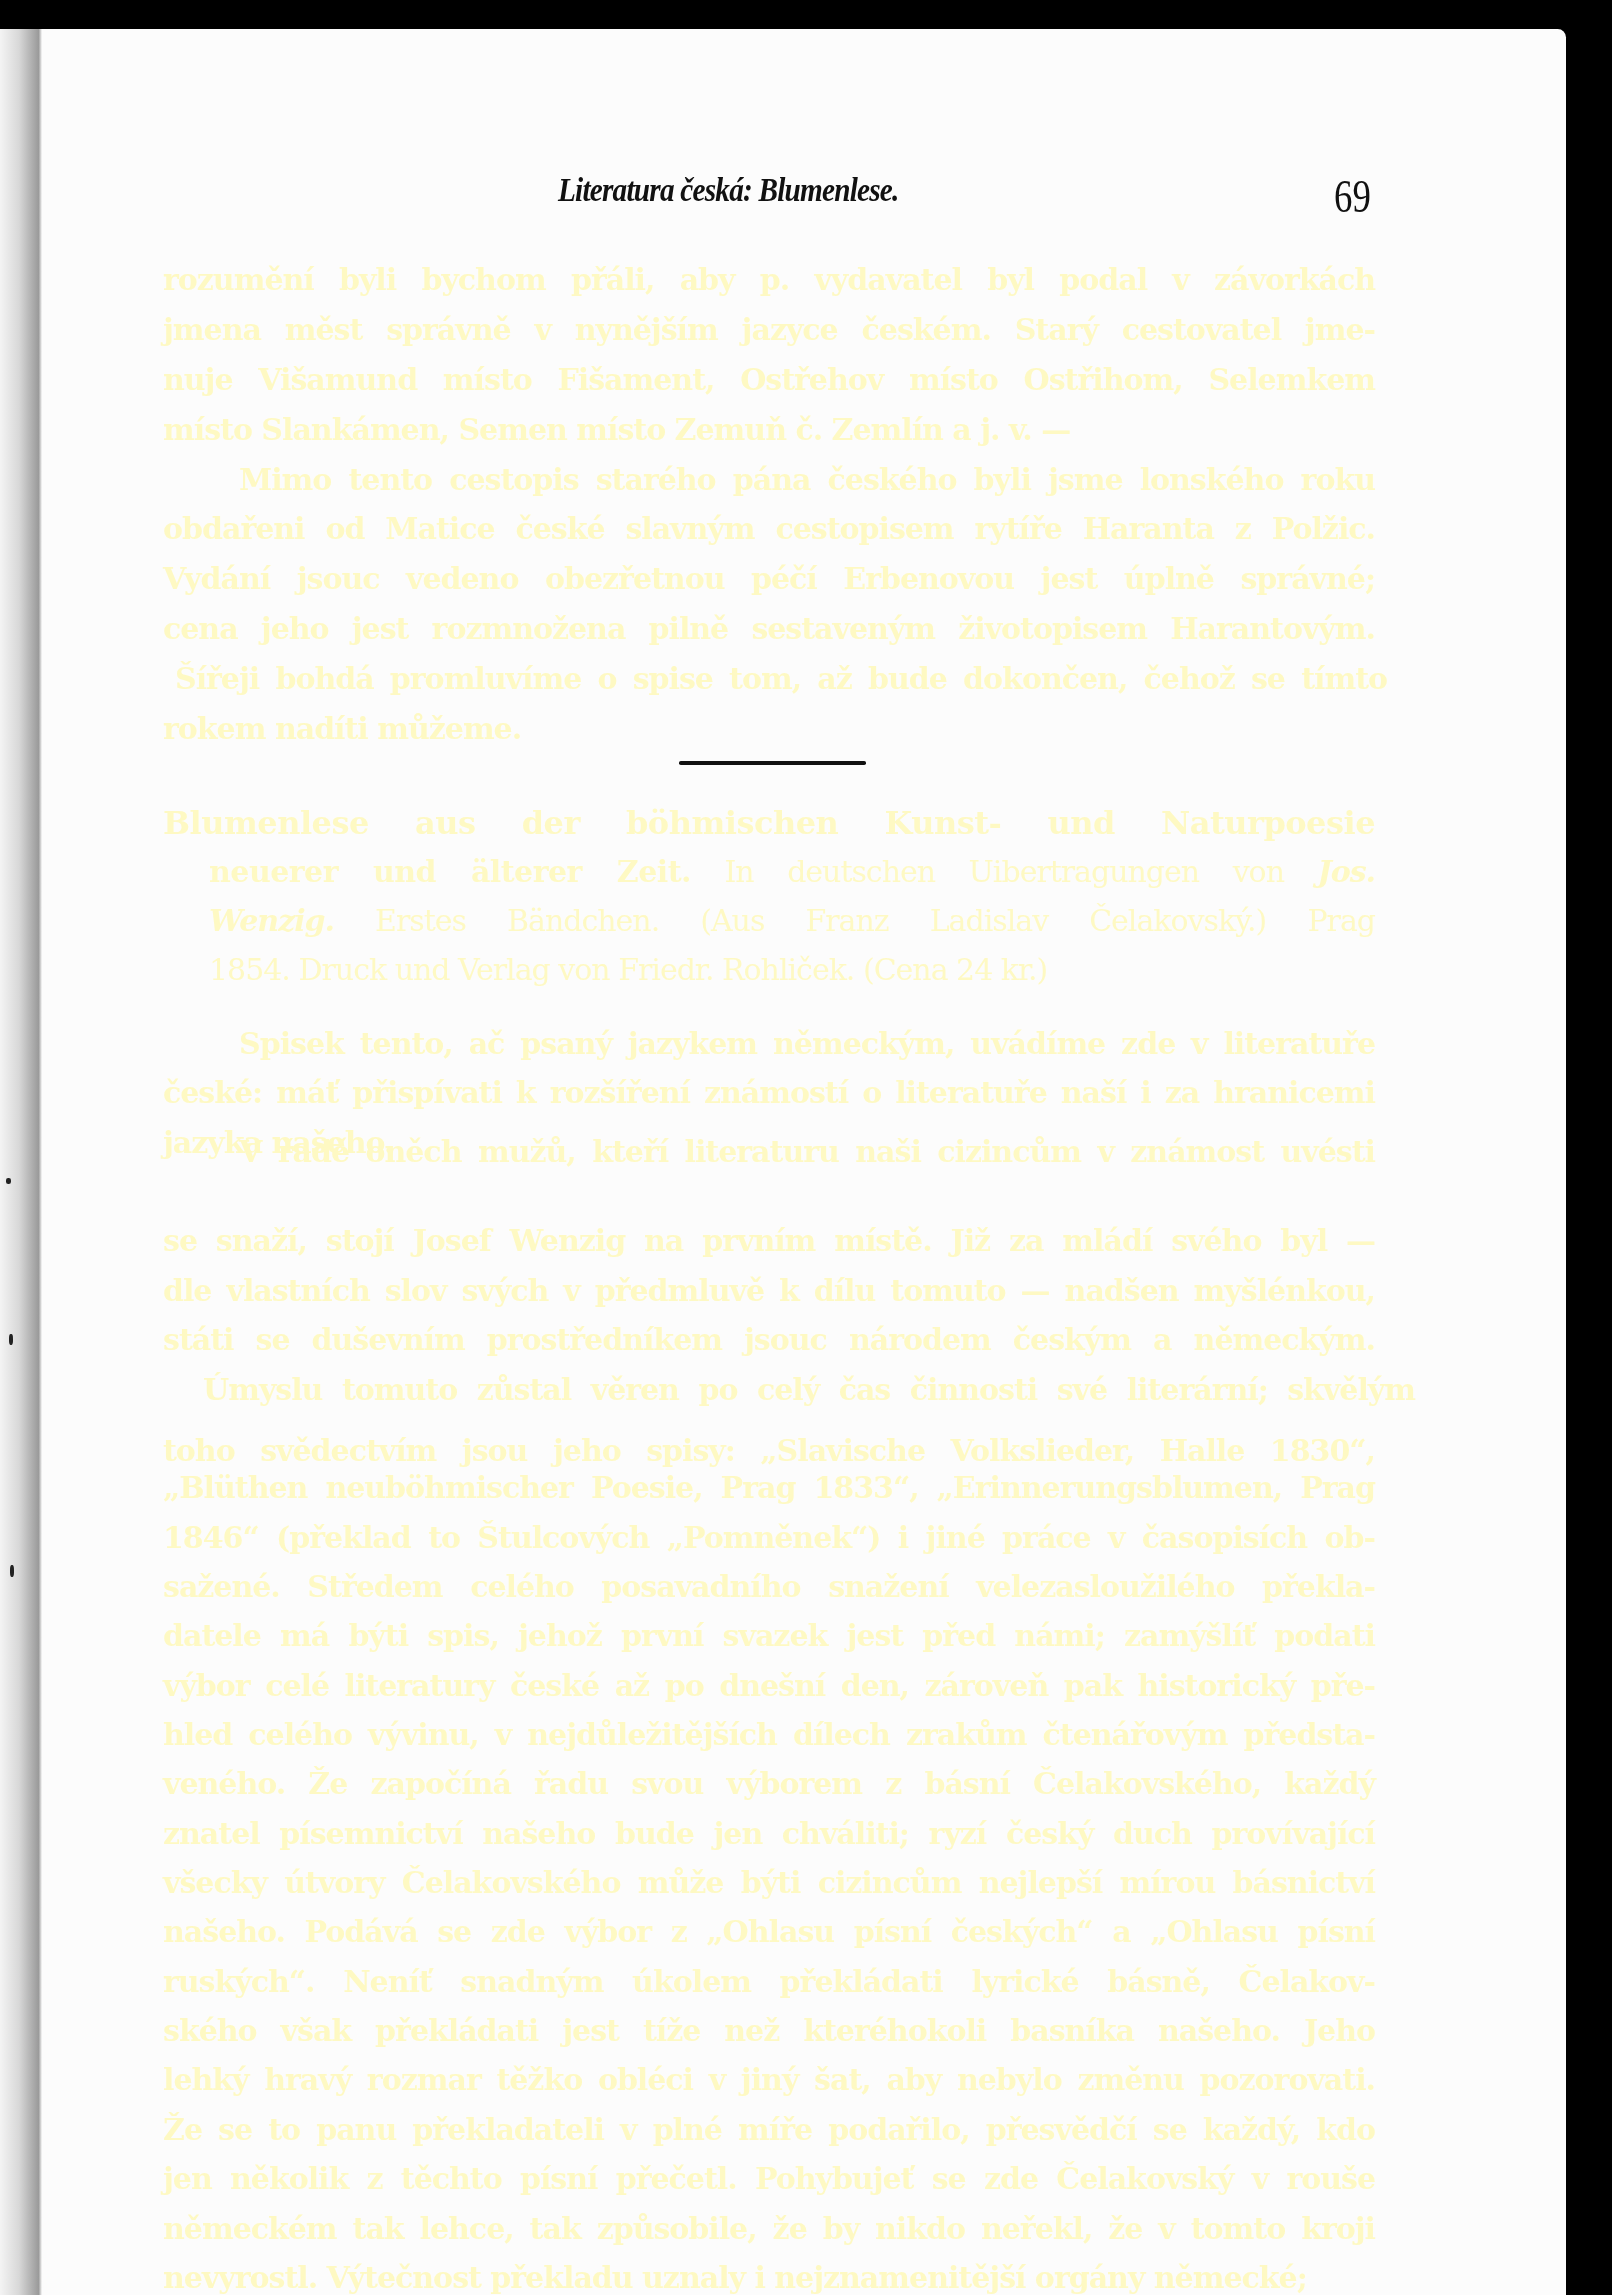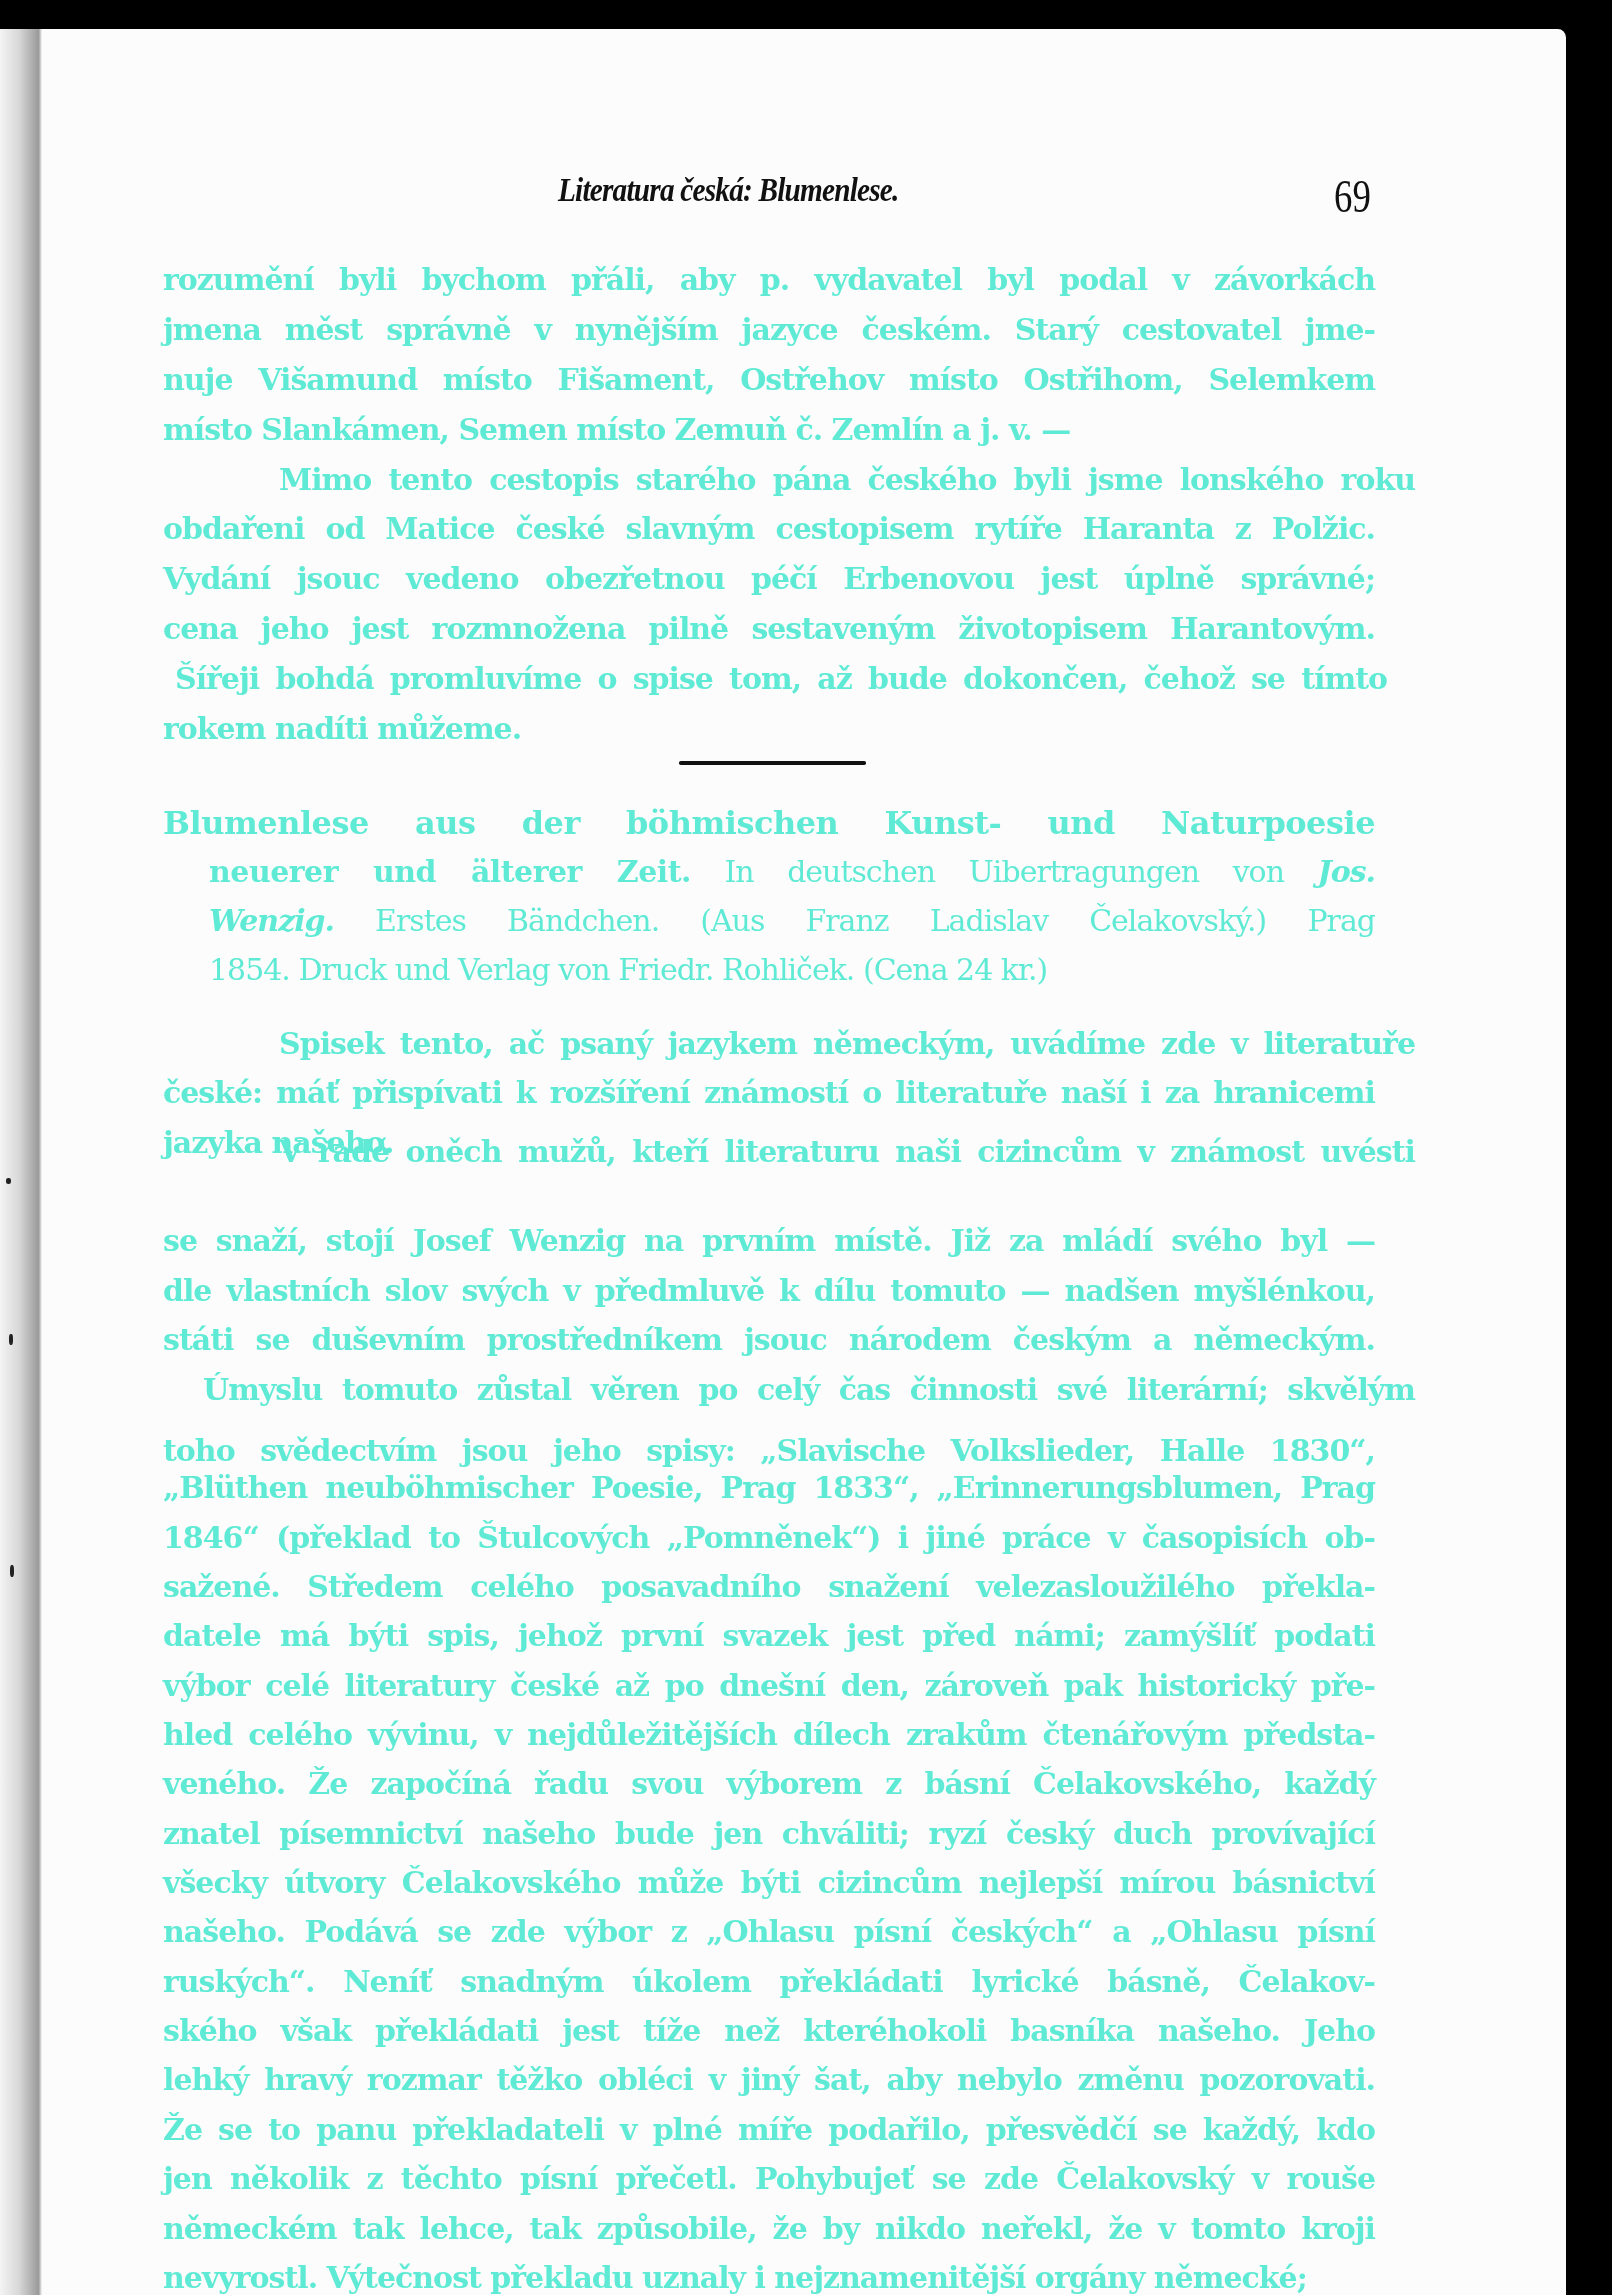--- a/index.html
+++ b/index.html
@@ -8,27 +8,27 @@
     position:absolute; left:0; top:28.5px; width:1566px; height:2491px;
     background:#fcfcfc; border-top-right-radius:8.3px; border-bottom-right-radius:6.4px;
   }
   .spine {
     position:absolute; left:0; top:28.5px; width:42px; height:2491px;
     background:linear-gradient(to right, #f4f4f4 0%, #d8d8d8 45%, #9a9a9a 92%, #fafafa 100%);
   }
   .speck { position:absolute; background:#222; border-radius:40%; }
   .txt {
     position:absolute; left:163px; width:1212px;
-    font-family:"DejaVu Serif", serif; font-weight:bold; color:#5eead4;
+    font-family:"DejaVu Serif", serif; font-weight:bold; color:#fef9c3;
     font-size:30px; line-height:1; white-space:nowrap;
     text-align:justify; text-align-last:justify;
     letter-spacing:-1px; transform-origin:left bottom;
   }
   .txt.last { text-align-last:left; }
-  .txt.ind { left:239px; width:1136px;margin-left:40px; }
+  .txt.ind { left:239px; width:1136px; }
   .txt.hang { left:209px; width:1166px; }
   .head-title {
     position:absolute; left:558px; top:171px;
     font-family:"Liberation Serif", serif; font-style:italic; font-weight:bold;
     font-size:34px; color:#111; letter-spacing:-0.9px; transform:scaleX(0.86); transform-origin:left;
   }
   .page-num {
     position:absolute; left:1334px; top:170px;
     font-family:"Liberation Serif", serif; font-size:46px; color:#111; transform:scaleX(0.8); transform-origin:left;
   }

